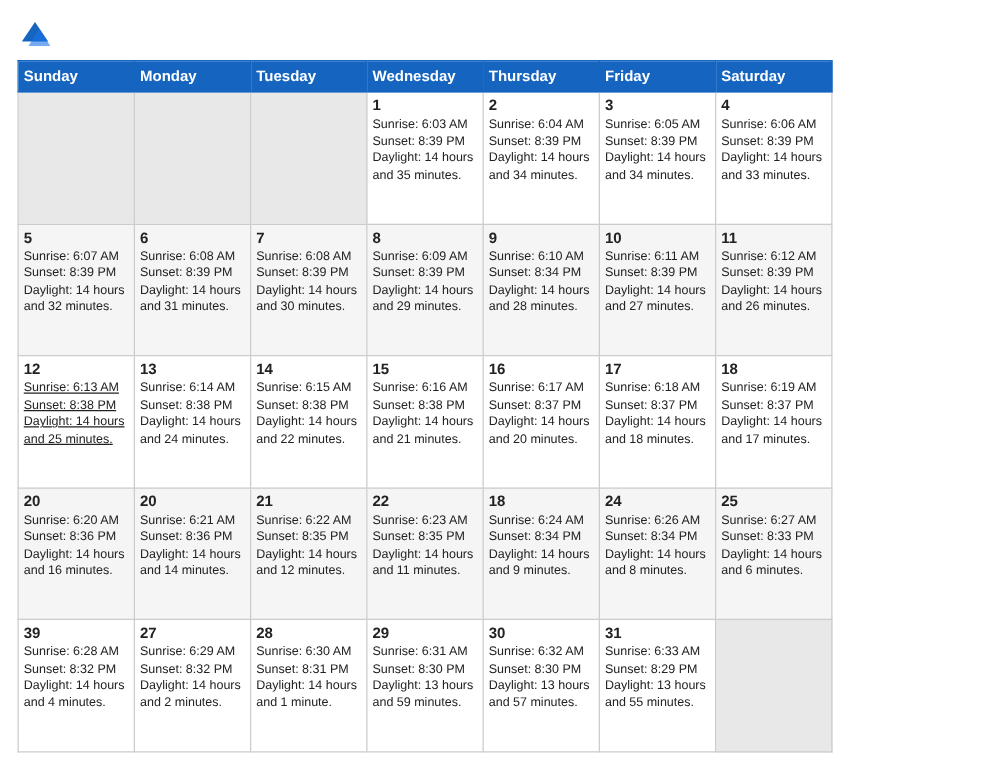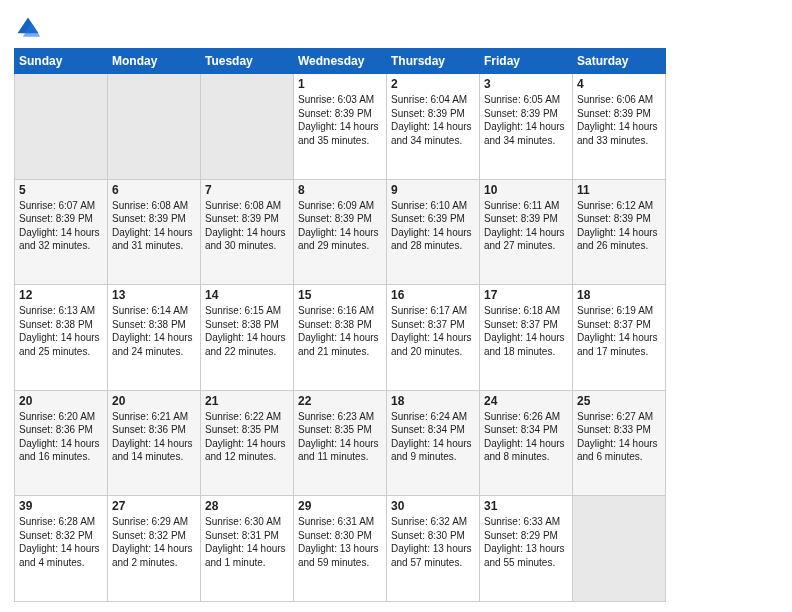--- a/index.html
+++ b/index.html
@@ -192,21 +192,21 @@
           <td>
             <span class="day-number">8</span>
             <div class="day-info" style="white-space: pre-line;">Sunrise: 6:09 AM
 Sunset: 8:39 PM
 Daylight: 14 hours
 and 29 minutes.</div>
           </td>
           <td>
             <span class="day-number">9</span>
             <div class="day-info" style="white-space: pre-line;">Sunrise: 6:10 AM
-Sunset: 6:39 PM
+Sunset: 8:34 PM
 Daylight: 14 hours
 and 28 minutes.</div>
           </td>
           <td>
             <span class="day-number">10</span>
             <div class="day-info" style="white-space: pre-line;">Sunrise: 6:11 AM
 Sunset: 8:39 PM
 Daylight: 14 hours
 and 27 minutes.</div>
           </td>
@@ -214,21 +214,21 @@
             <span class="day-number">11</span>
             <div class="day-info" style="white-space: pre-line;">Sunrise: 6:12 AM
 Sunset: 8:39 PM
 Daylight: 14 hours
 and 26 minutes.</div>
           </td>
         </tr>
         <tr>
           <td>
             <span class="day-number">12</span>
-            <div class="day-info" style="white-space: pre-line;">Sunrise: 6:13 AM
+            <div class="day-info" style="white-space: pre-line; text-decoration: underline;">Sunrise: 6:13 AM
 Sunset: 8:38 PM
 Daylight: 14 hours
 and 25 minutes.</div>
           </td>
           <td>
             <span class="day-number">13</span>
             <div class="day-info" style="white-space: pre-line;">Sunrise: 6:14 AM
 Sunset: 8:38 PM
 Daylight: 14 hours
 and 24 minutes.</div>

